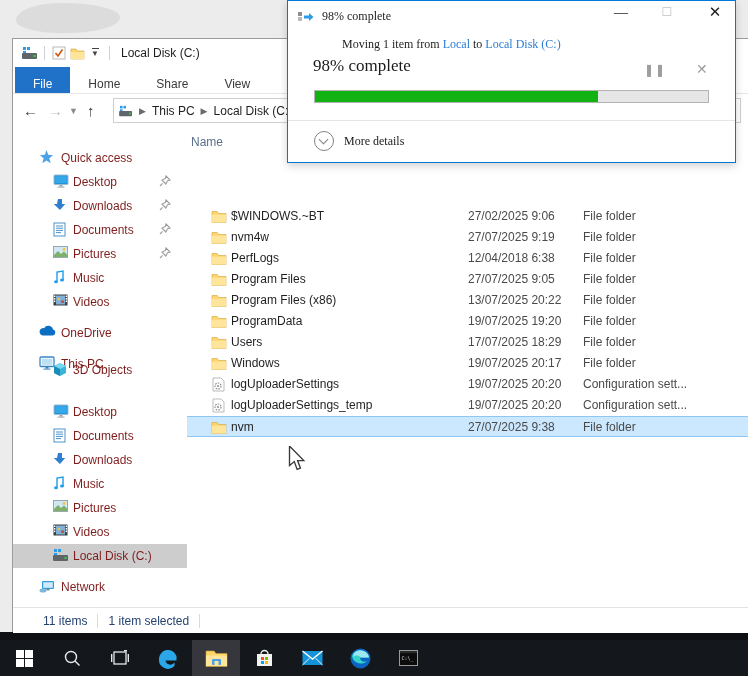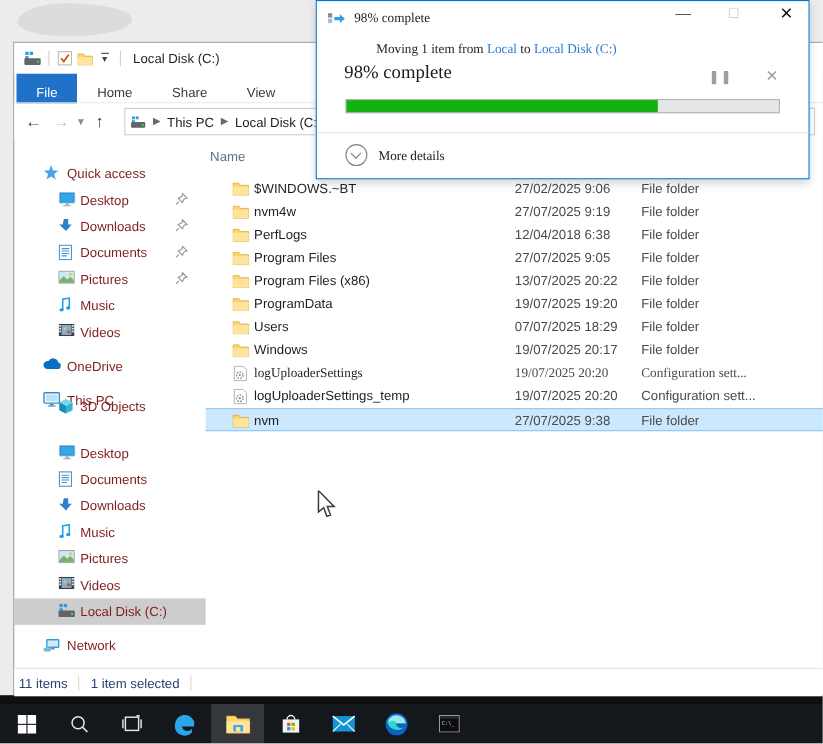--- a/index.html
+++ b/index.html
@@ -34,21 +34,21 @@
   .nav-ic{font-size:15px;margin-left:10px;color:#3c3c3c;}
   .nav-ic.dis{color:#c0c0c0;}
   .nav-ic.small{font-size:9px;color:#8a8a8a;margin-left:6px;}
   #addrbox{position:absolute;left:100px;top:4px;width:628px;height:25px;border:1px solid #cfcfcf;
     background:#fff;display:flex;align-items:center;box-sizing:border-box;}
   .crumb-sep{color:#6a6a6a;font-size:9px;padding:0 6px;}
   .crumb{color:#1e1e1e;}
   
   #colhead{left:178px;top:96px;color:#5b6f8a;}
   #rows{left:174px;top:122px;width:562px;}
-  .frow{position:absolute;left:0;width:562px;height:21px;box-sizing:border-box;}
+  .frow{position:absolute;left:0;width:562px;height:21px;box-sizing:border-box;margin-top:45px;}
   .frow.sel{background:#cce8ff;border-top:1px solid #8ec7f3;border-bottom:1px solid #8ec7f3;padding-left:16px;}
   .frow .fic{position:absolute;left:24px;top:3px;width:16px;height:14px;}
   .frow .fname{position:absolute;left:44px;top:3px;color:#1f1f1f;white-space:nowrap;}
   .frow .fdate{position:absolute;left:281px;top:3px;color:#4a4a4a;white-space:nowrap;}
   .frow .ftype{position:absolute;left:396px;top:3px;color:#4a4a4a;white-space:nowrap;}
   
   #sidebar{left:0;top:88px;width:174px;height:481px;}
   .sitem{position:absolute;left:0;width:174px;height:24px;box-sizing:border-box;}
   .sitem.sel{background:#cdcdcd;}
   .sitem .sic{position:absolute;top:4px;width:16px;height:16px;}
@@ -439,35 +439,35 @@
         <span class="ftype">File folder</span>
       </div>
       <div class="frow" style="top: 126px;">
         <span class="fic">
           <svg width="16" height="14" viewBox="0 0 16 14">
             <path d="M1 2.5 h5.2 l1.4 2 H15 v9 H1 z" fill="#ffd567" stroke="#cfa23f" stroke-width=".6"></path>
             <rect x="1" y="5.6" width="14" height="7.9" fill="#ffe59b"></rect>
           </svg>
         </span>
         <span class="fname">Users</span>
-        <span class="fdate">07/07/2025 18:29</span>
+        <span class="fdate">17/07/2025 18:29</span>
         <span class="ftype">File folder</span>
       </div>
       <div class="frow" style="top: 147px;">
         <span class="fic">
           <svg width="16" height="14" viewBox="0 0 16 14">
             <path d="M1 2.5 h5.2 l1.4 2 H15 v9 H1 z" fill="#ffd567" stroke="#cfa23f" stroke-width=".6"></path>
             <rect x="1" y="5.6" width="14" height="7.9" fill="#ffe59b"></rect>
           </svg>
         </span>
         <span class="fname">Windows</span>
         <span class="fdate">19/07/2025 20:17</span>
         <span class="ftype">File folder</span>
       </div>
-      <div class="frow" style="top: 168px; font-family: Liberation Serif, serif;">
+      <div class="frow" style="top: 168px;">
         <span class="fic">
           <svg width="15" height="15" viewBox="0 0 15 15">
             <path d="M2 1 h8 l3 3 v10 H2 z" fill="#fff" stroke="#a9a9a9" stroke-width=".8"></path>
             <circle cx="7" cy="9" r="3" fill="none" stroke="#8b8b8b" stroke-width="1.2" stroke-dasharray="1.6 1.1"></circle>
             <circle cx="7" cy="9" r="1" fill="#8b8b8b"></circle>
           </svg>
         </span>
         <span class="fname">logUploaderSettings</span>
         <span class="fdate">19/07/2025 20:20</span>
         <span class="ftype">Configuration sett...</span>
@@ -491,21 +491,21 @@
             <rect x="1" y="5.6" width="14" height="7.9" fill="#ffe59b"></rect>
           </svg>
         </span>
         <span class="fname">nvm</span>
         <span class="fdate">27/07/2025 9:38</span>
         <span class="ftype">File folder</span>
       </div>
     </div>
 
   <div class="abs" id="statusbar">
-    <span style="margin-left:4px">11 items</span>
+    <span style="margin-left:30px">11 items</span>
     <span class="st-sep"></span>
     <span>1 item selected</span>
     <span class="st-sep"></span>
   </div>
 </div>
 
 <div class="abs" id="dlg">
   <div class="abs" id="dlg-title">
     <span style="margin-left:10px">
         <svg width="16" height="12" viewBox="0 0 16 12">

